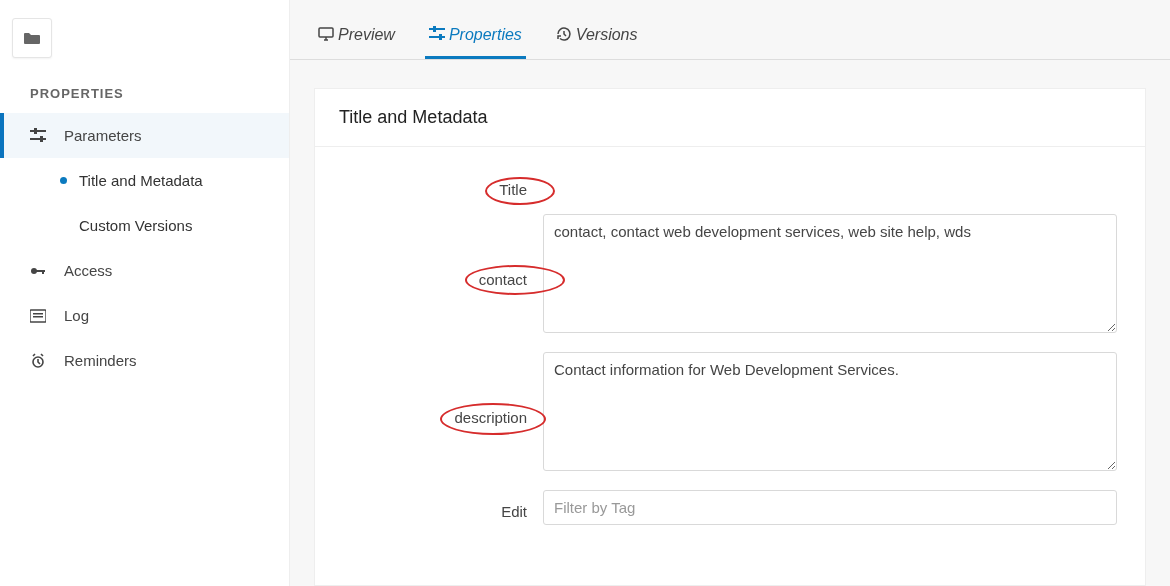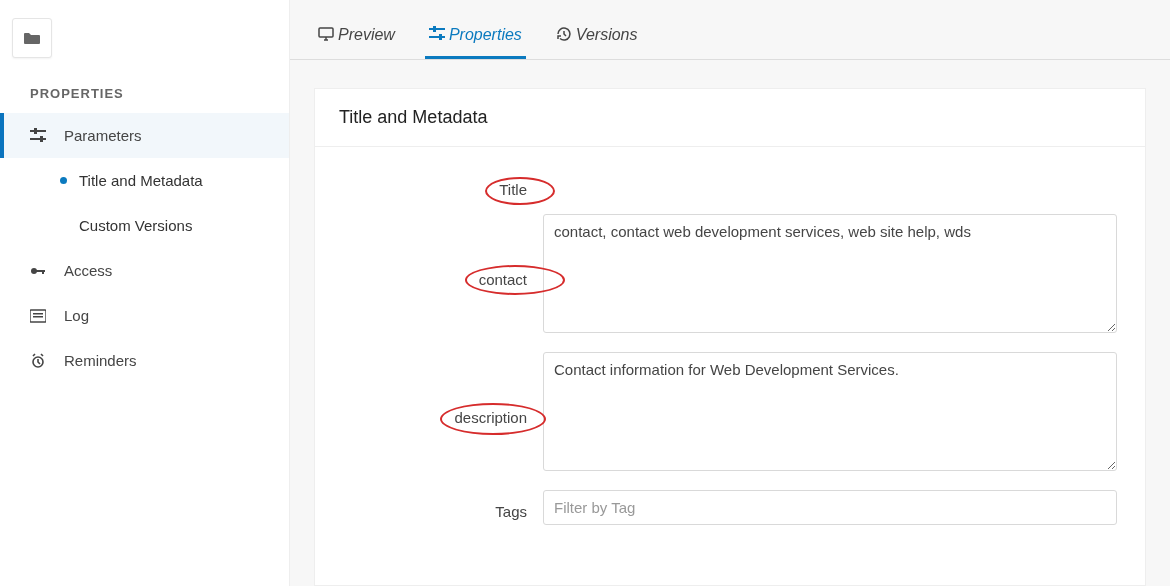--- a/index.html
+++ b/index.html
@@ -149,21 +149,21 @@
             <span>description</span>
           </span>
         </div>
         <div class="input-col">
           <textarea style="">Contact information for Web Development Services.</textarea>
         </div>
       </div>
 
       <div class="row">
         <div class="label-col">
-          <span>Tags</span>
+          <span>Edit</span>
         </div>
         <div class="input-col">
           <input type="text" placeholder="Filter by Tag" style="">
         </div>
       </div>
 
     </div>
   </div>
 </div>
 

